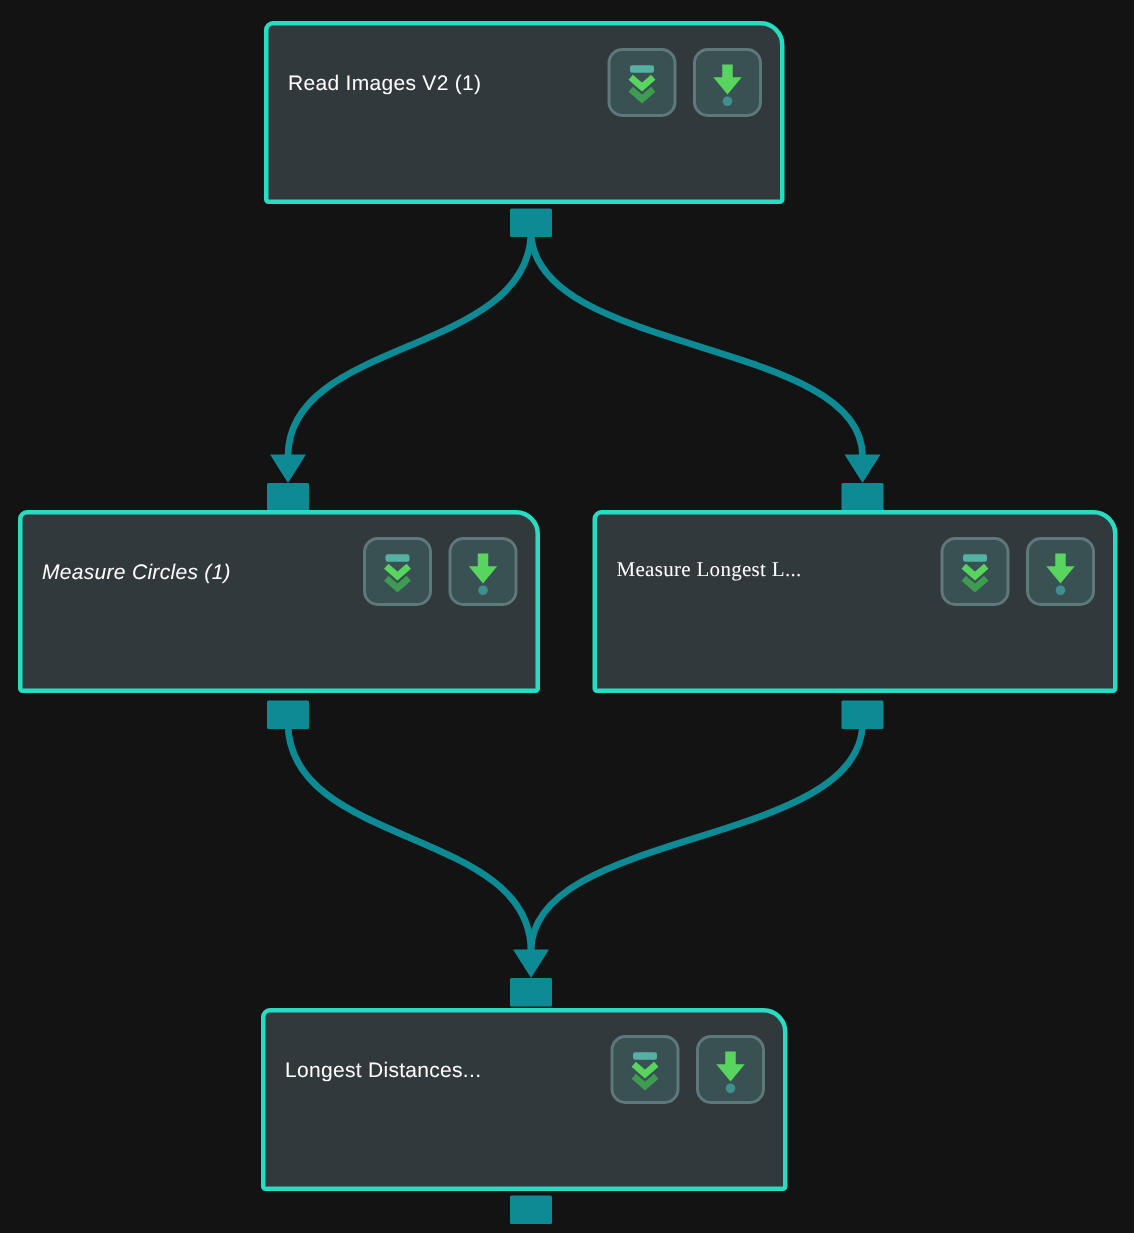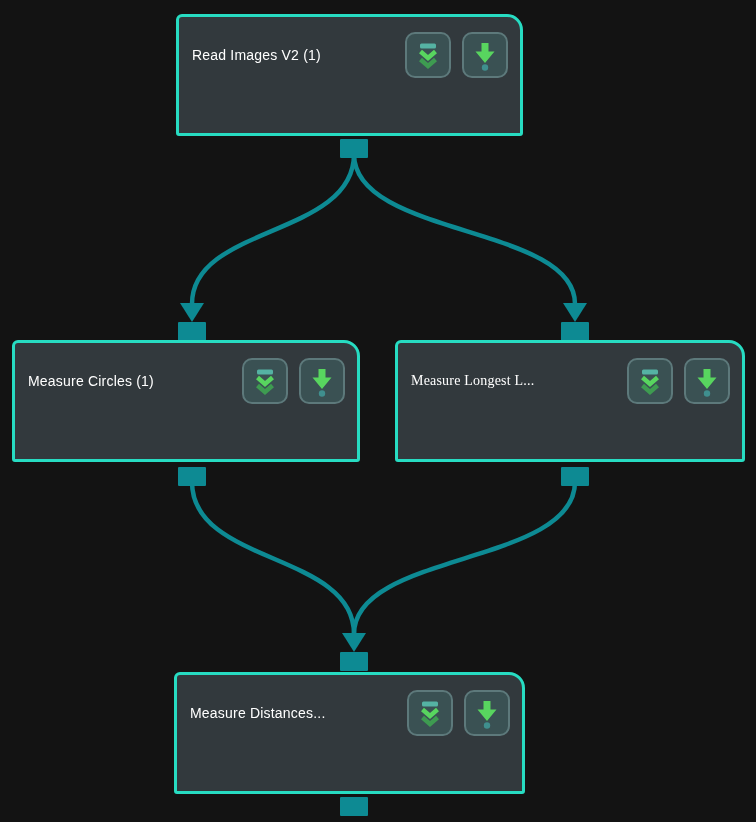--- a/index.html
+++ b/index.html
@@ -20,21 +20,21 @@
     background: var(--wire, #0d8a93);
     border-radius:1px;
   }
   .node {
     position:absolute;
     background: var(--node-bg, #32393d);
     border: 3px solid var(--node-border, #27dcc2);
     border-radius: 6px 16px 3px 3px;
   }
   .n1 { left:176px; top:14px;  width:347px; height:122px; }
-  .n2 { left:12px;  top:340px; width:348px; height:122px; }
+  .n2 { left:12px;  top:340px; width:348px; height:122px;font-style:italic; }
   .n3 { left:395px; top:340px; width:350px; height:122px;font-family:Liberation Serif, serif; }
   .n4 { left:174px; top:672px; width:351px; height:122px; }
   .node-header {
     display:flex; align-items:center; justify-content:space-between;
     padding:15px 12px 0 13px;
   }
   .node-title {
     color: var(--title-color, #ffffff);
     font-size:14px; letter-spacing:0.2px; white-space:nowrap;
     overflow:hidden;
@@ -136,21 +136,21 @@
             <polygon class="ic-arrow" points="12.5,4 19.5,4 19.5,12.5 25.5,12.5 16,24 6.5,12.5 12.5,12.5"></polygon>
             <circle class="ic-dot" cx="16" cy="28.5" r="3.2"></circle>
           </svg>
         </button>
       </div>
     </div>
   </div>
 
   <div class="node n4">
     <div class="node-header">
-      <span class="node-title">Measure Distances...</span>
+      <span class="node-title">Longest Distances...</span>
       <div class="node-buttons">
         <button class="icon-btn">
           <svg width="32" height="32" viewBox="0 0 32 32">
             <rect class="ic-bar" x="8" y="4.5" width="16" height="5" rx="1.5"></rect>
             <polyline class="ic-chev1" points="8.5,12.5 16,19 23.5,12.5"></polyline>
             <polyline class="ic-chev2" points="8.5,20.5 16,27 23.5,20.5"></polyline>
           </svg>
         </button>
         <button class="icon-btn">
           <svg width="32" height="32" viewBox="0 0 32 32">

